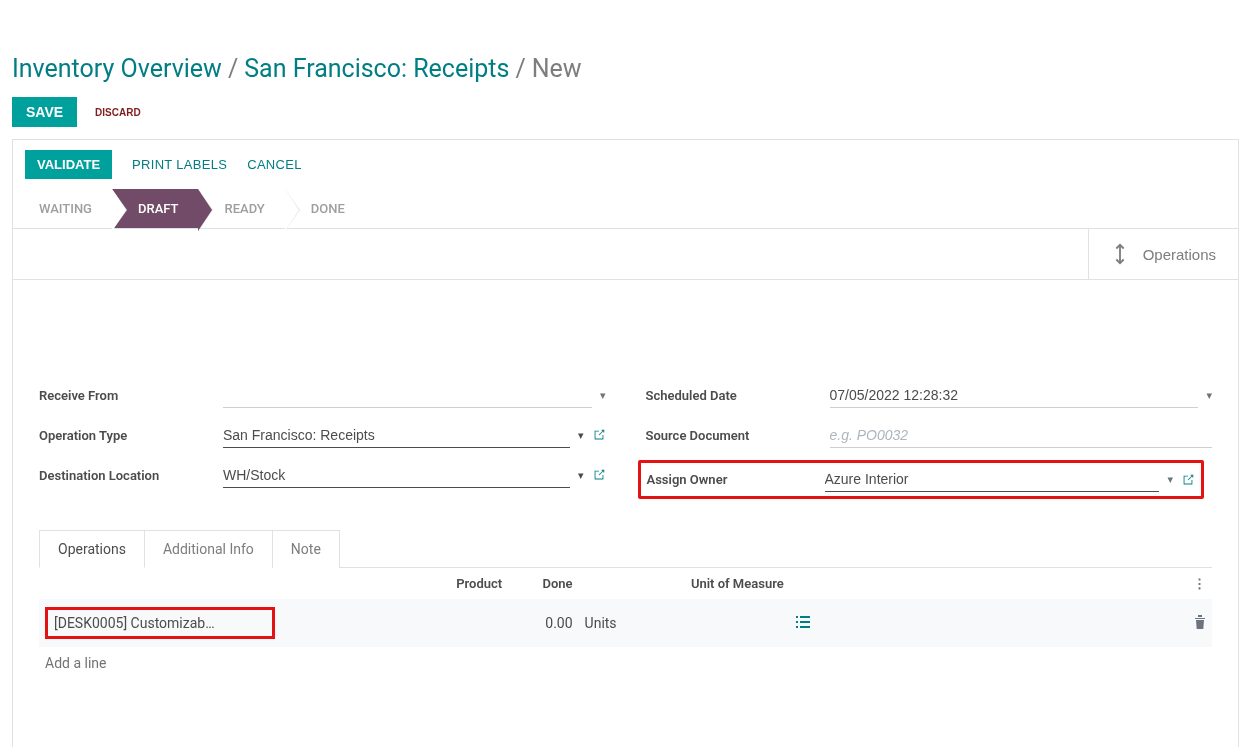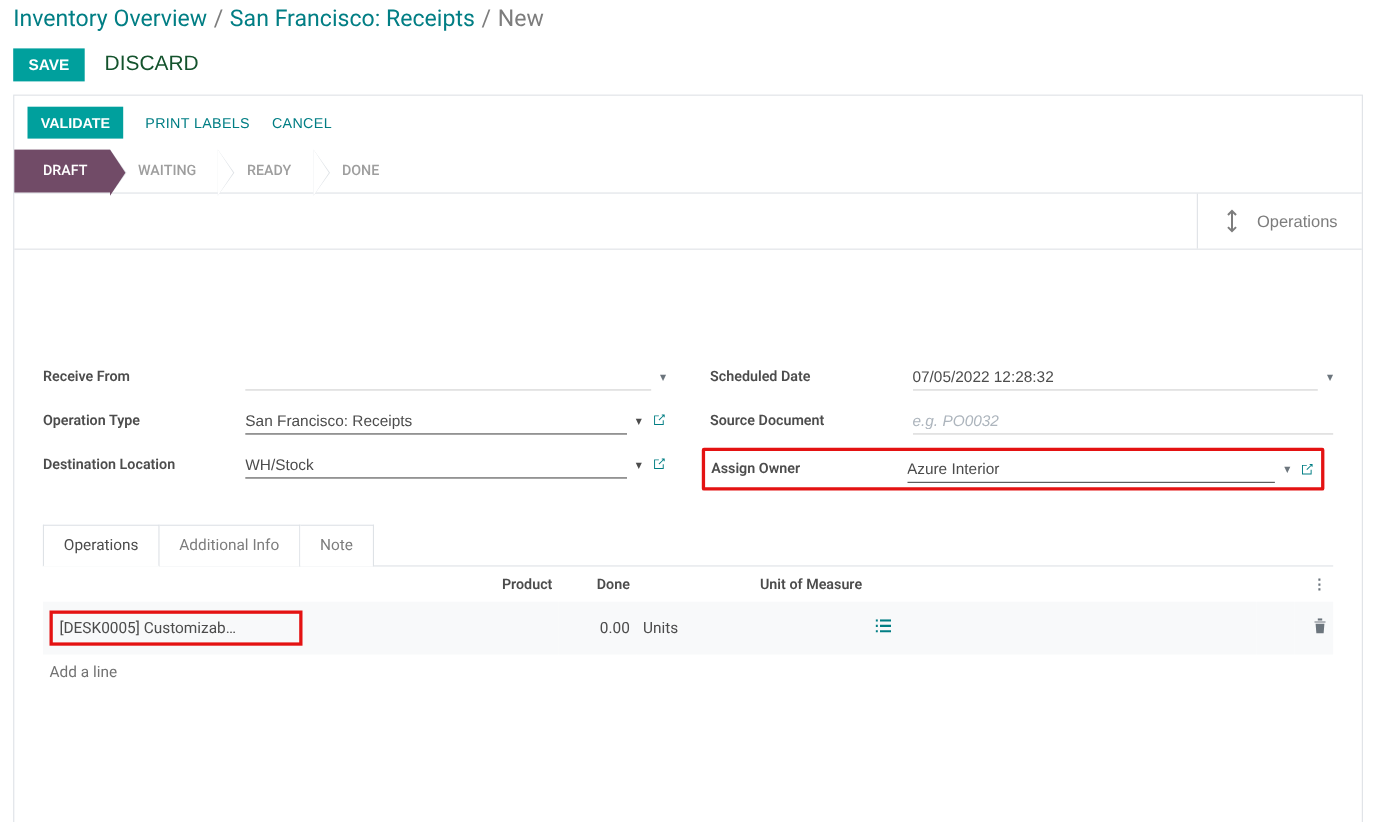--- a/index.html
+++ b/index.html
@@ -1,29 +1,29 @@
 <!DOCTYPE html>
 <html><head>
 <meta charset="utf-8">
 <style>
 * { box-sizing: border-box; margin: 0; padding: 0; }
 body { font-family: -apple-system, BlinkMacSystemFont, "Segoe UI", Roboto, sans-serif; font-size: 14px; color: #4c4c4c; background: #fff; }
 
 .container { padding: 0 12px; }
 
 
-.breadcrumb { padding: 6px 0; font-size: 21px; color: #7d7d7d; display: flex; align-items: center; gap: 6px; }
+.breadcrumb { padding: 6px 0; font-size: 25px; color: #7d7d7d; display: flex; align-items: center; gap: 6px; margin-top: 48px; }
 .breadcrumb a { color: #017e84; text-decoration: none; }
 .breadcrumb .sep { color: #7d7d7d; }
 .breadcrumb .current { color: #7d7d7d; }
 
 
 .action-bar { padding: 8px 0 12px 0; display: flex; gap: 18px; }
 .btn-primary { background: #00a09d; color: #fff; border: none; padding: 7px 14px; font-weight: 600; font-size: 14px; cursor: pointer; }
-.btn-link { background: none; border: none; color: #14532d; font-weight: 400; font-size: 19px; cursor: pointer; }
+.btn-link { background: none; border: none; color: #7f1d1d; font-weight: 700; font-size: 10px; cursor: pointer; }
 
 
 .form-wrap { border: 1px solid #dee2e6; background: #fff; margin-bottom: 16px; }
 .toolbar-row { display: flex; justify-content: space-between; align-items: stretch; border-bottom: 1px solid #dee2e6; flex-direction: column; }
 .toolbar-left { display: flex; align-items: center; gap: 20px; padding: 10px 12px; }
 .btn-validate { background: #00a09d; color: #fff; border: none; padding: 7px 12px; font-weight: 600; font-size: 13px; cursor: pointer; }
 .btn-toolbar-link { background: none; border: none; color: #017e84; font-weight: 500; font-size: 13px; cursor: pointer; letter-spacing: .3px; }
 
 
 .status-bar { display: flex; align-items: stretch; }
@@ -104,22 +104,22 @@
 
   <div class="form-wrap">
 
     <div class="toolbar-row">
       <div class="toolbar-left">
         <button class="btn-validate">VALIDATE</button>
         <button class="btn-toolbar-link">PRINT LABELS</button>
         <button class="btn-toolbar-link">CANCEL</button>
       </div>
       <div class="status-bar">
+        <div class="status-step">WAITING</div>
         <div class="status-step active">DRAFT</div>
-        <div class="status-step">WAITING</div>
         <div class="status-step">READY</div>
         <div class="status-step">DONE</div>
       </div>
     </div>
 
     <div class="ops-btn-row">
       <button class="ops-btn">
         <svg viewBox="0 0 16 24" fill="none" stroke="#7d7d7d" stroke-width="2">
           <path d="M8 2 L8 22 M4 6 L8 2 L12 6 M4 18 L8 22 L12 18"></path>
         </svg>

